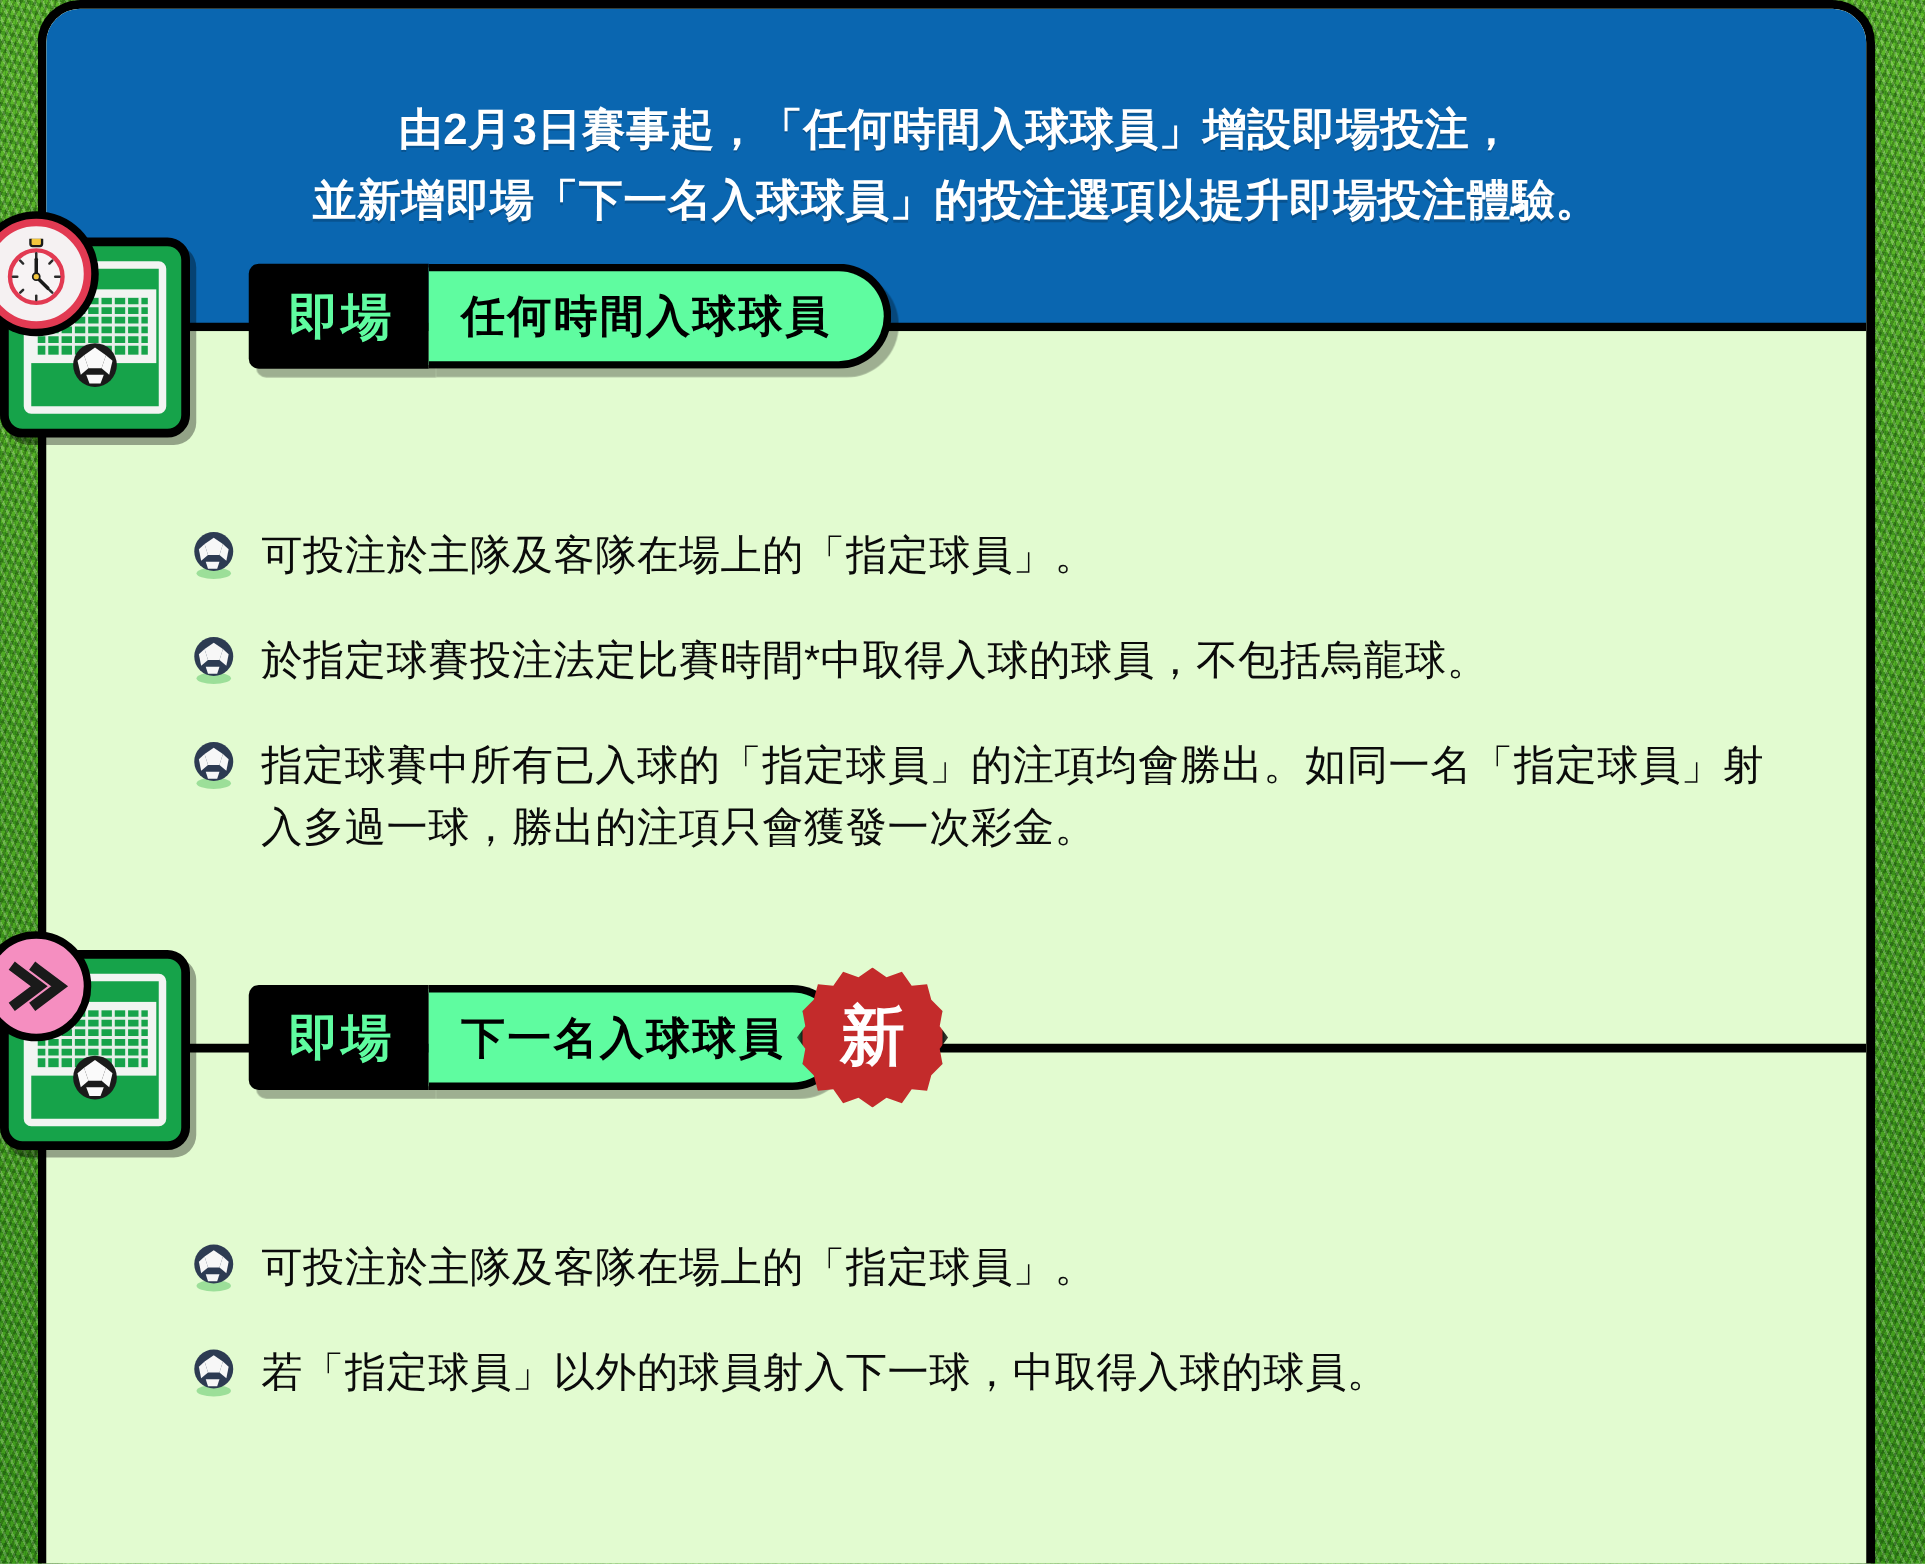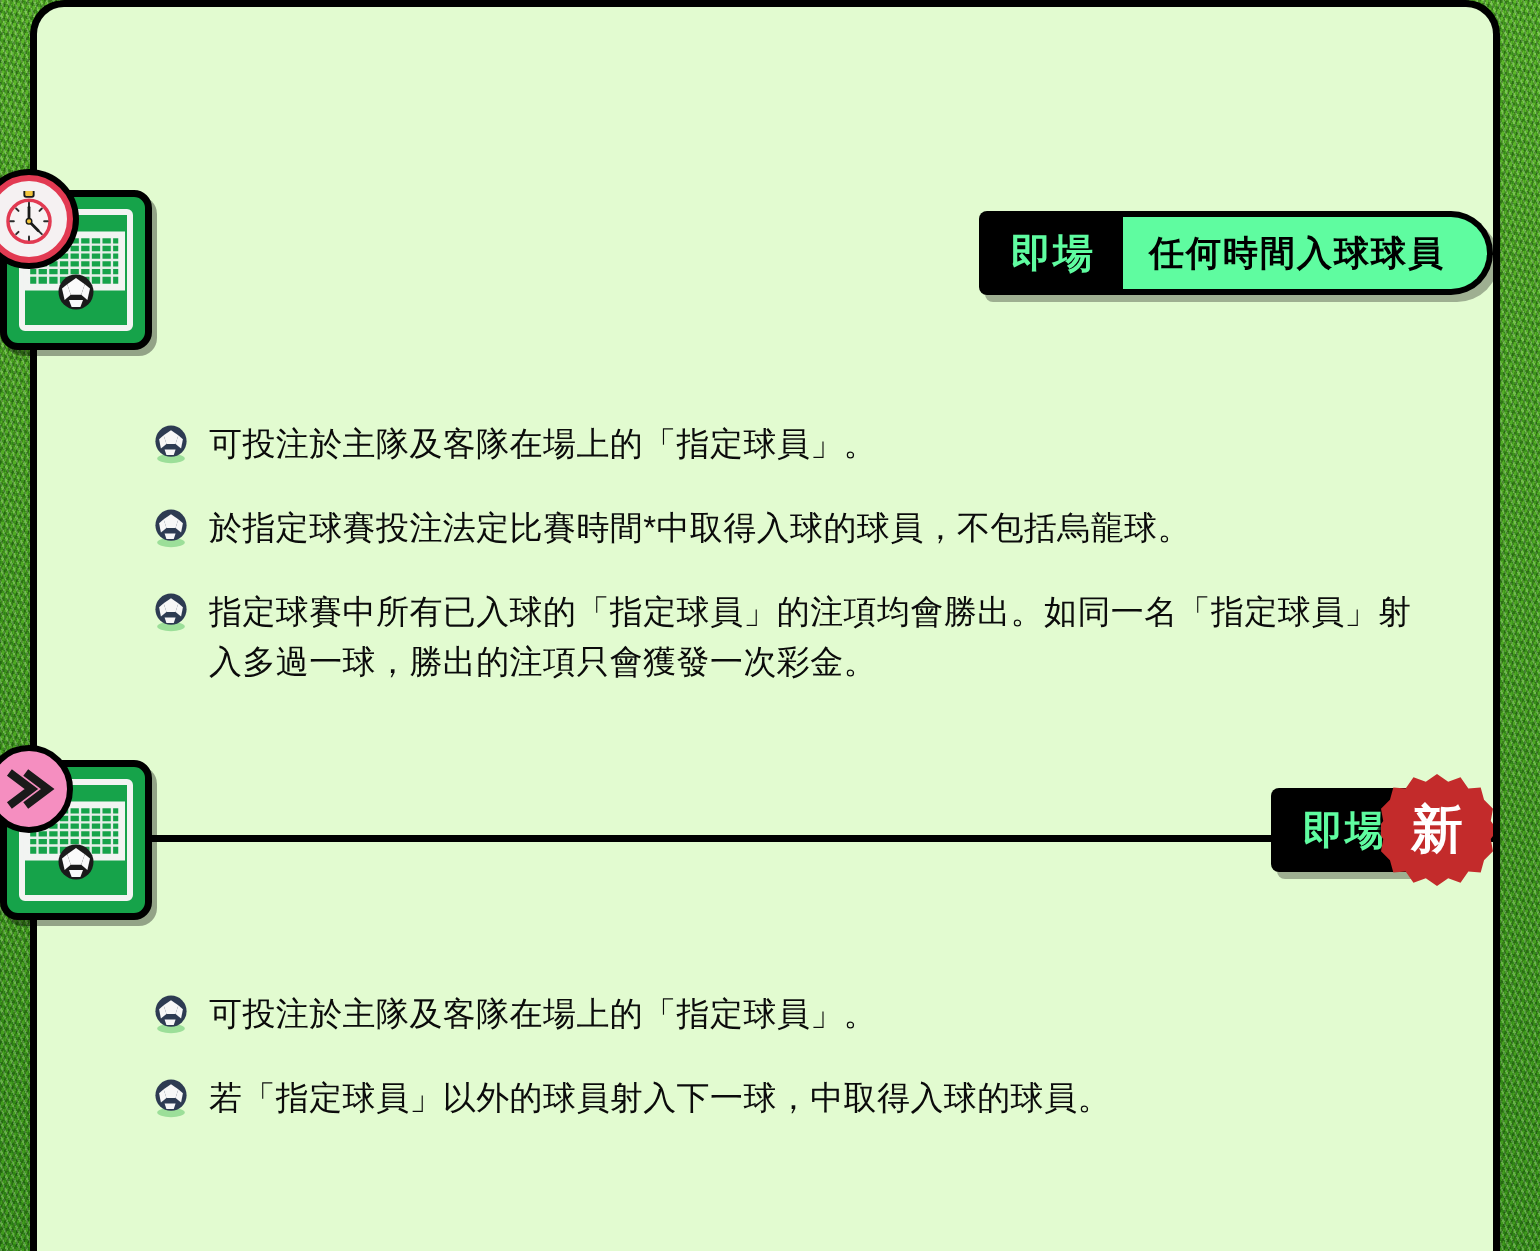--- a/index.html
+++ b/index.html
@@ -66,21 +66,20 @@
   #header-text .ln { display: block; white-space: nowrap; }
 
   
   .section-head {
     position: absolute;
     left: 0;
     width: 100%;
     height: 96px;
     display: flex;
     align-items: center;
-    justify-content: flex-end;
   }
   .section-head.s1 { top: 198px; }
   .section-head.s2 { top: 775px; }
 
   
   .head-rule {
     position: absolute;
     left: 0; right: 0;
     top: 53px;
     height: 7px;
@@ -250,20 +249,26 @@
     font-weight: 500;
   }
 </style>
 </head>
 <body>
 
 <div id="page">
 
   <div id="card">
 
+    <div id="header-banner">
+      <div id="header-text">
+        <span class="ln">由2月3日賽事起，「任何時間入球球員」增設即場投注，</span>
+        <span class="ln">並新增即場「下一名入球球員」的投注選項以提升即場投注體驗。</span>
+      </div>
+    </div>
 
     <div class="section-head s1">
 
       <div class="pill-wrap">
         <div class="pill-live">即場</div>
         <div class="pill-title">任何時間入球球員</div>
       </div>
     </div>
 
     <div class="bullets b1">
@@ -305,20 +310,21 @@
           </svg>
         </span>
         <span class="bullet-text">指定球賽中所有已入球的「指定球員」的注項均會勝出。如同一名「指定球員」射入多過一球，勝出的注項只會獲發一次彩金。</span>
       </div>
     </div>
 
     <div class="section-head s2">
       <div class="head-rule"></div>
       <div class="pill-wrap">
         <div class="pill-live">即場</div>
+        <div class="pill-title">下一名入球球員</div>
       </div>
       <div class="new-badge">
         <div class="burst"></div>
         <div class="burst-label">新</div>
       </div>
     </div>
 
     <div class="bullets b2">
       <div class="bullet">
         <span class="bullet-icon">

